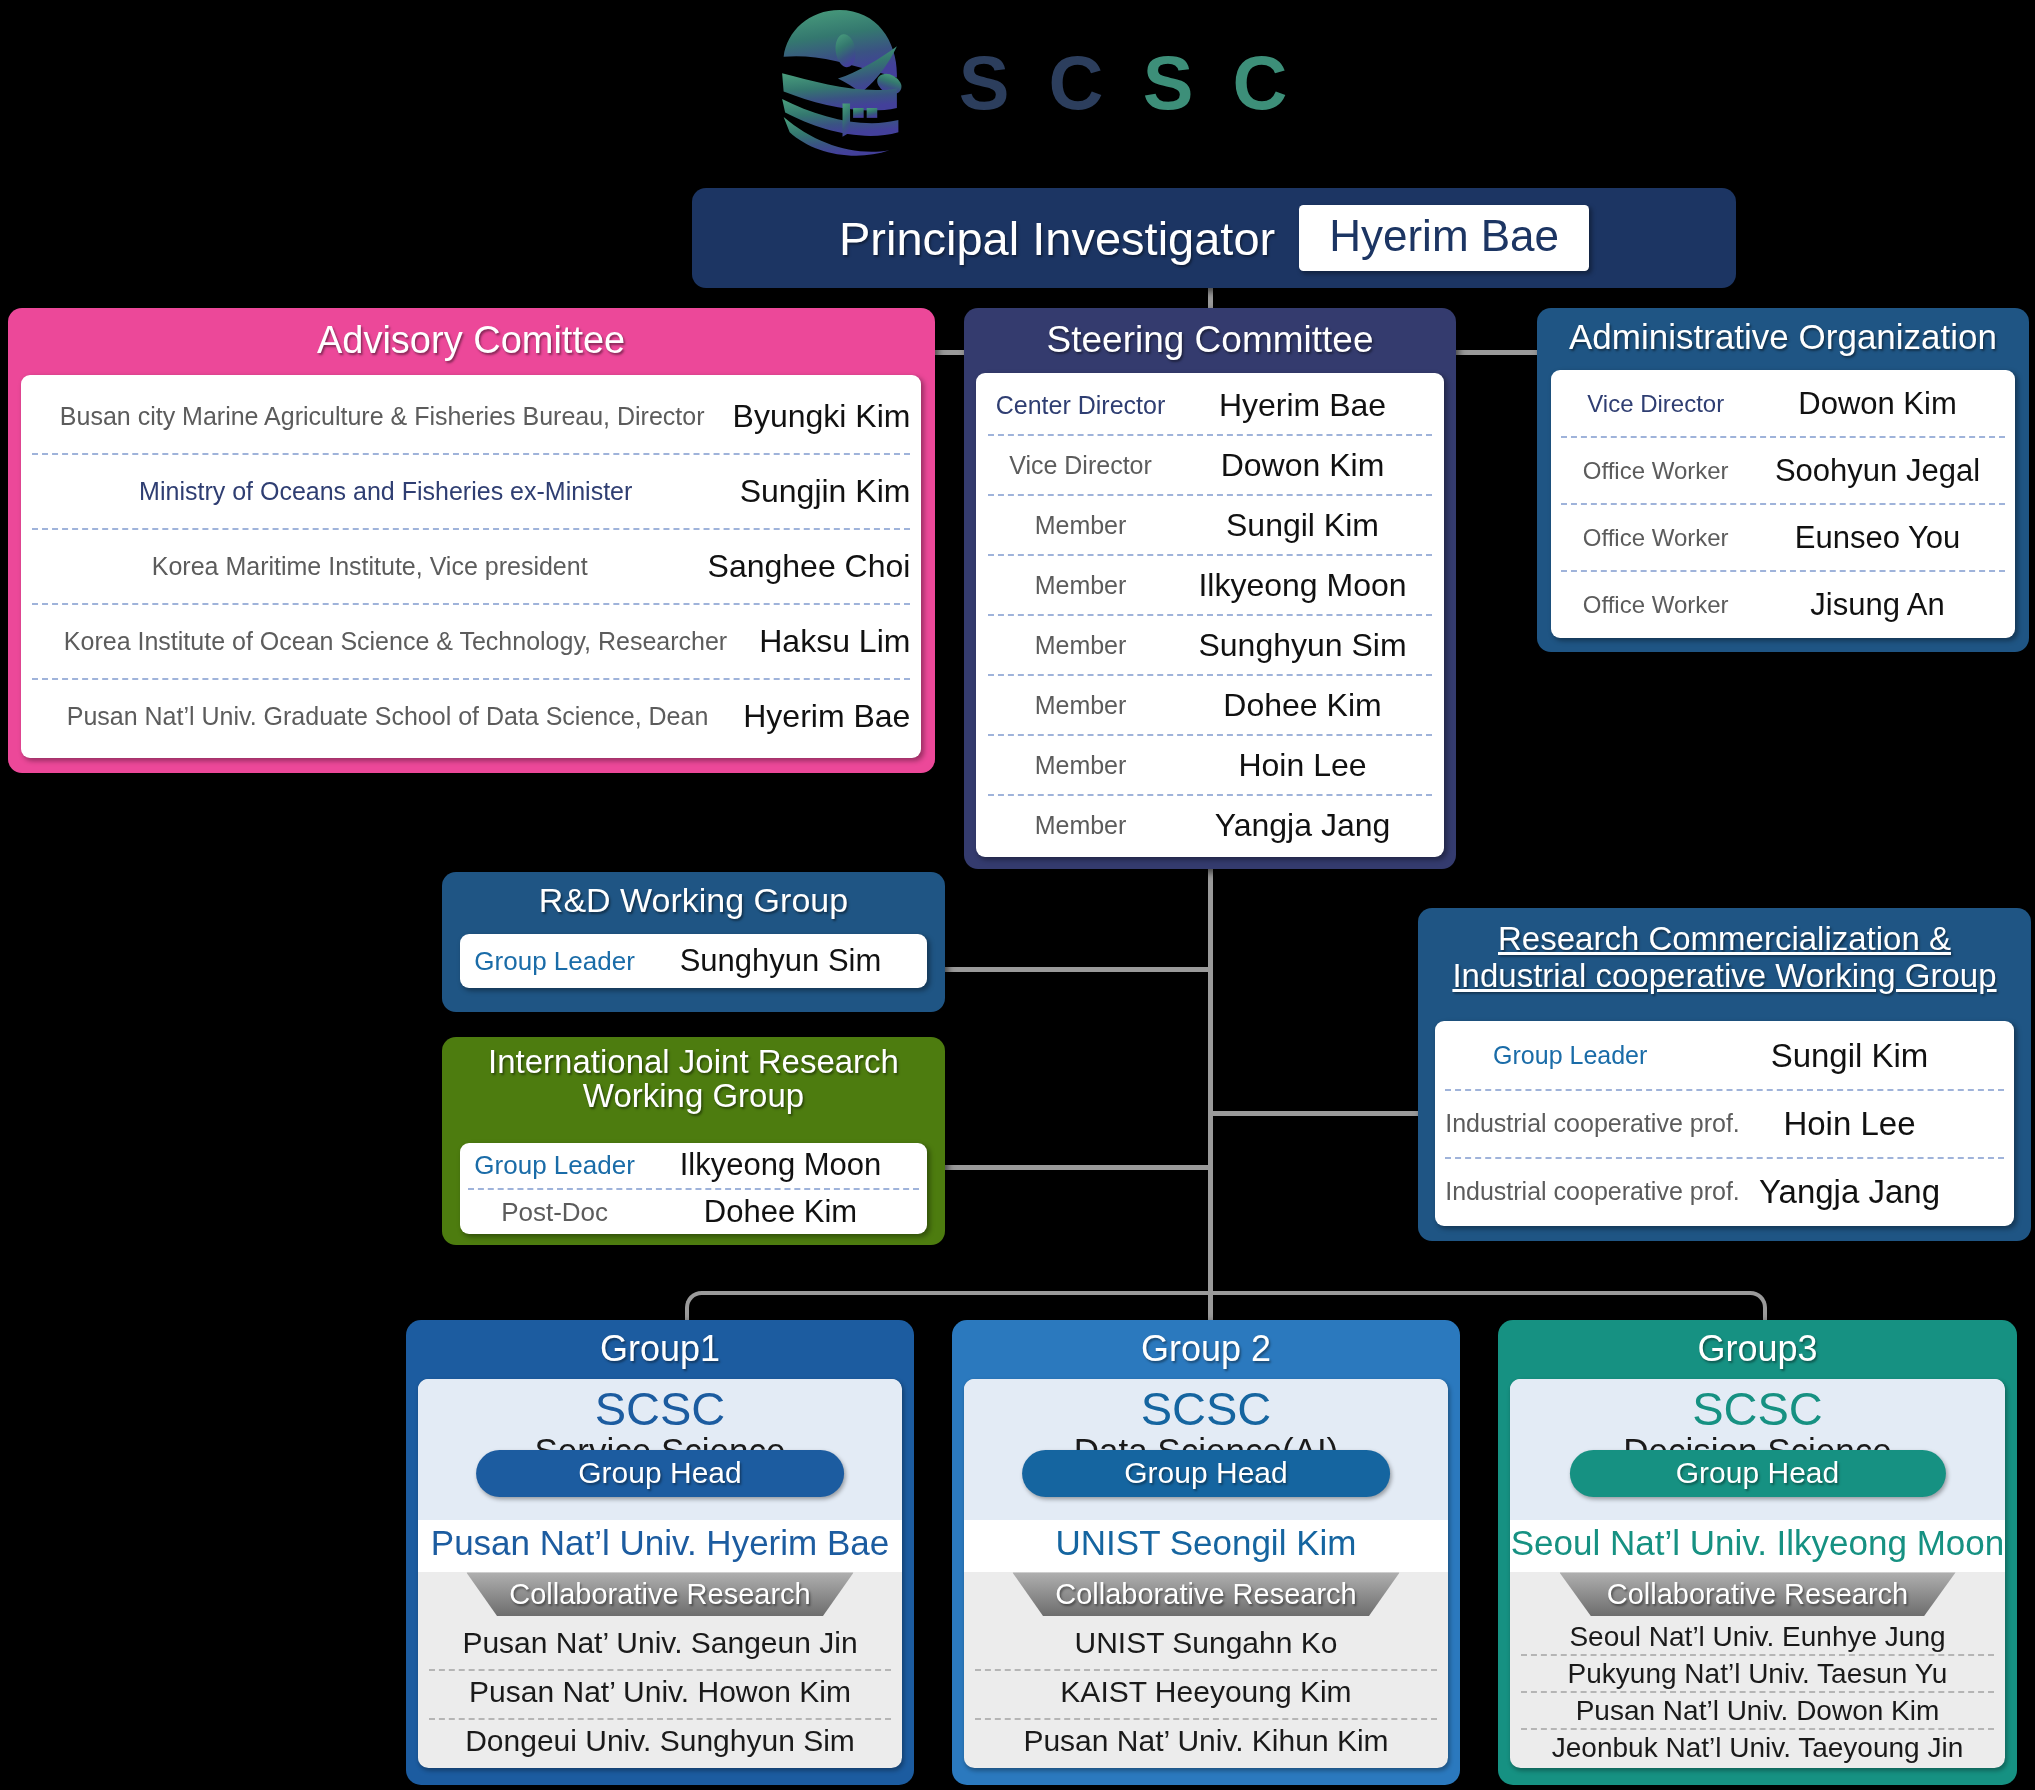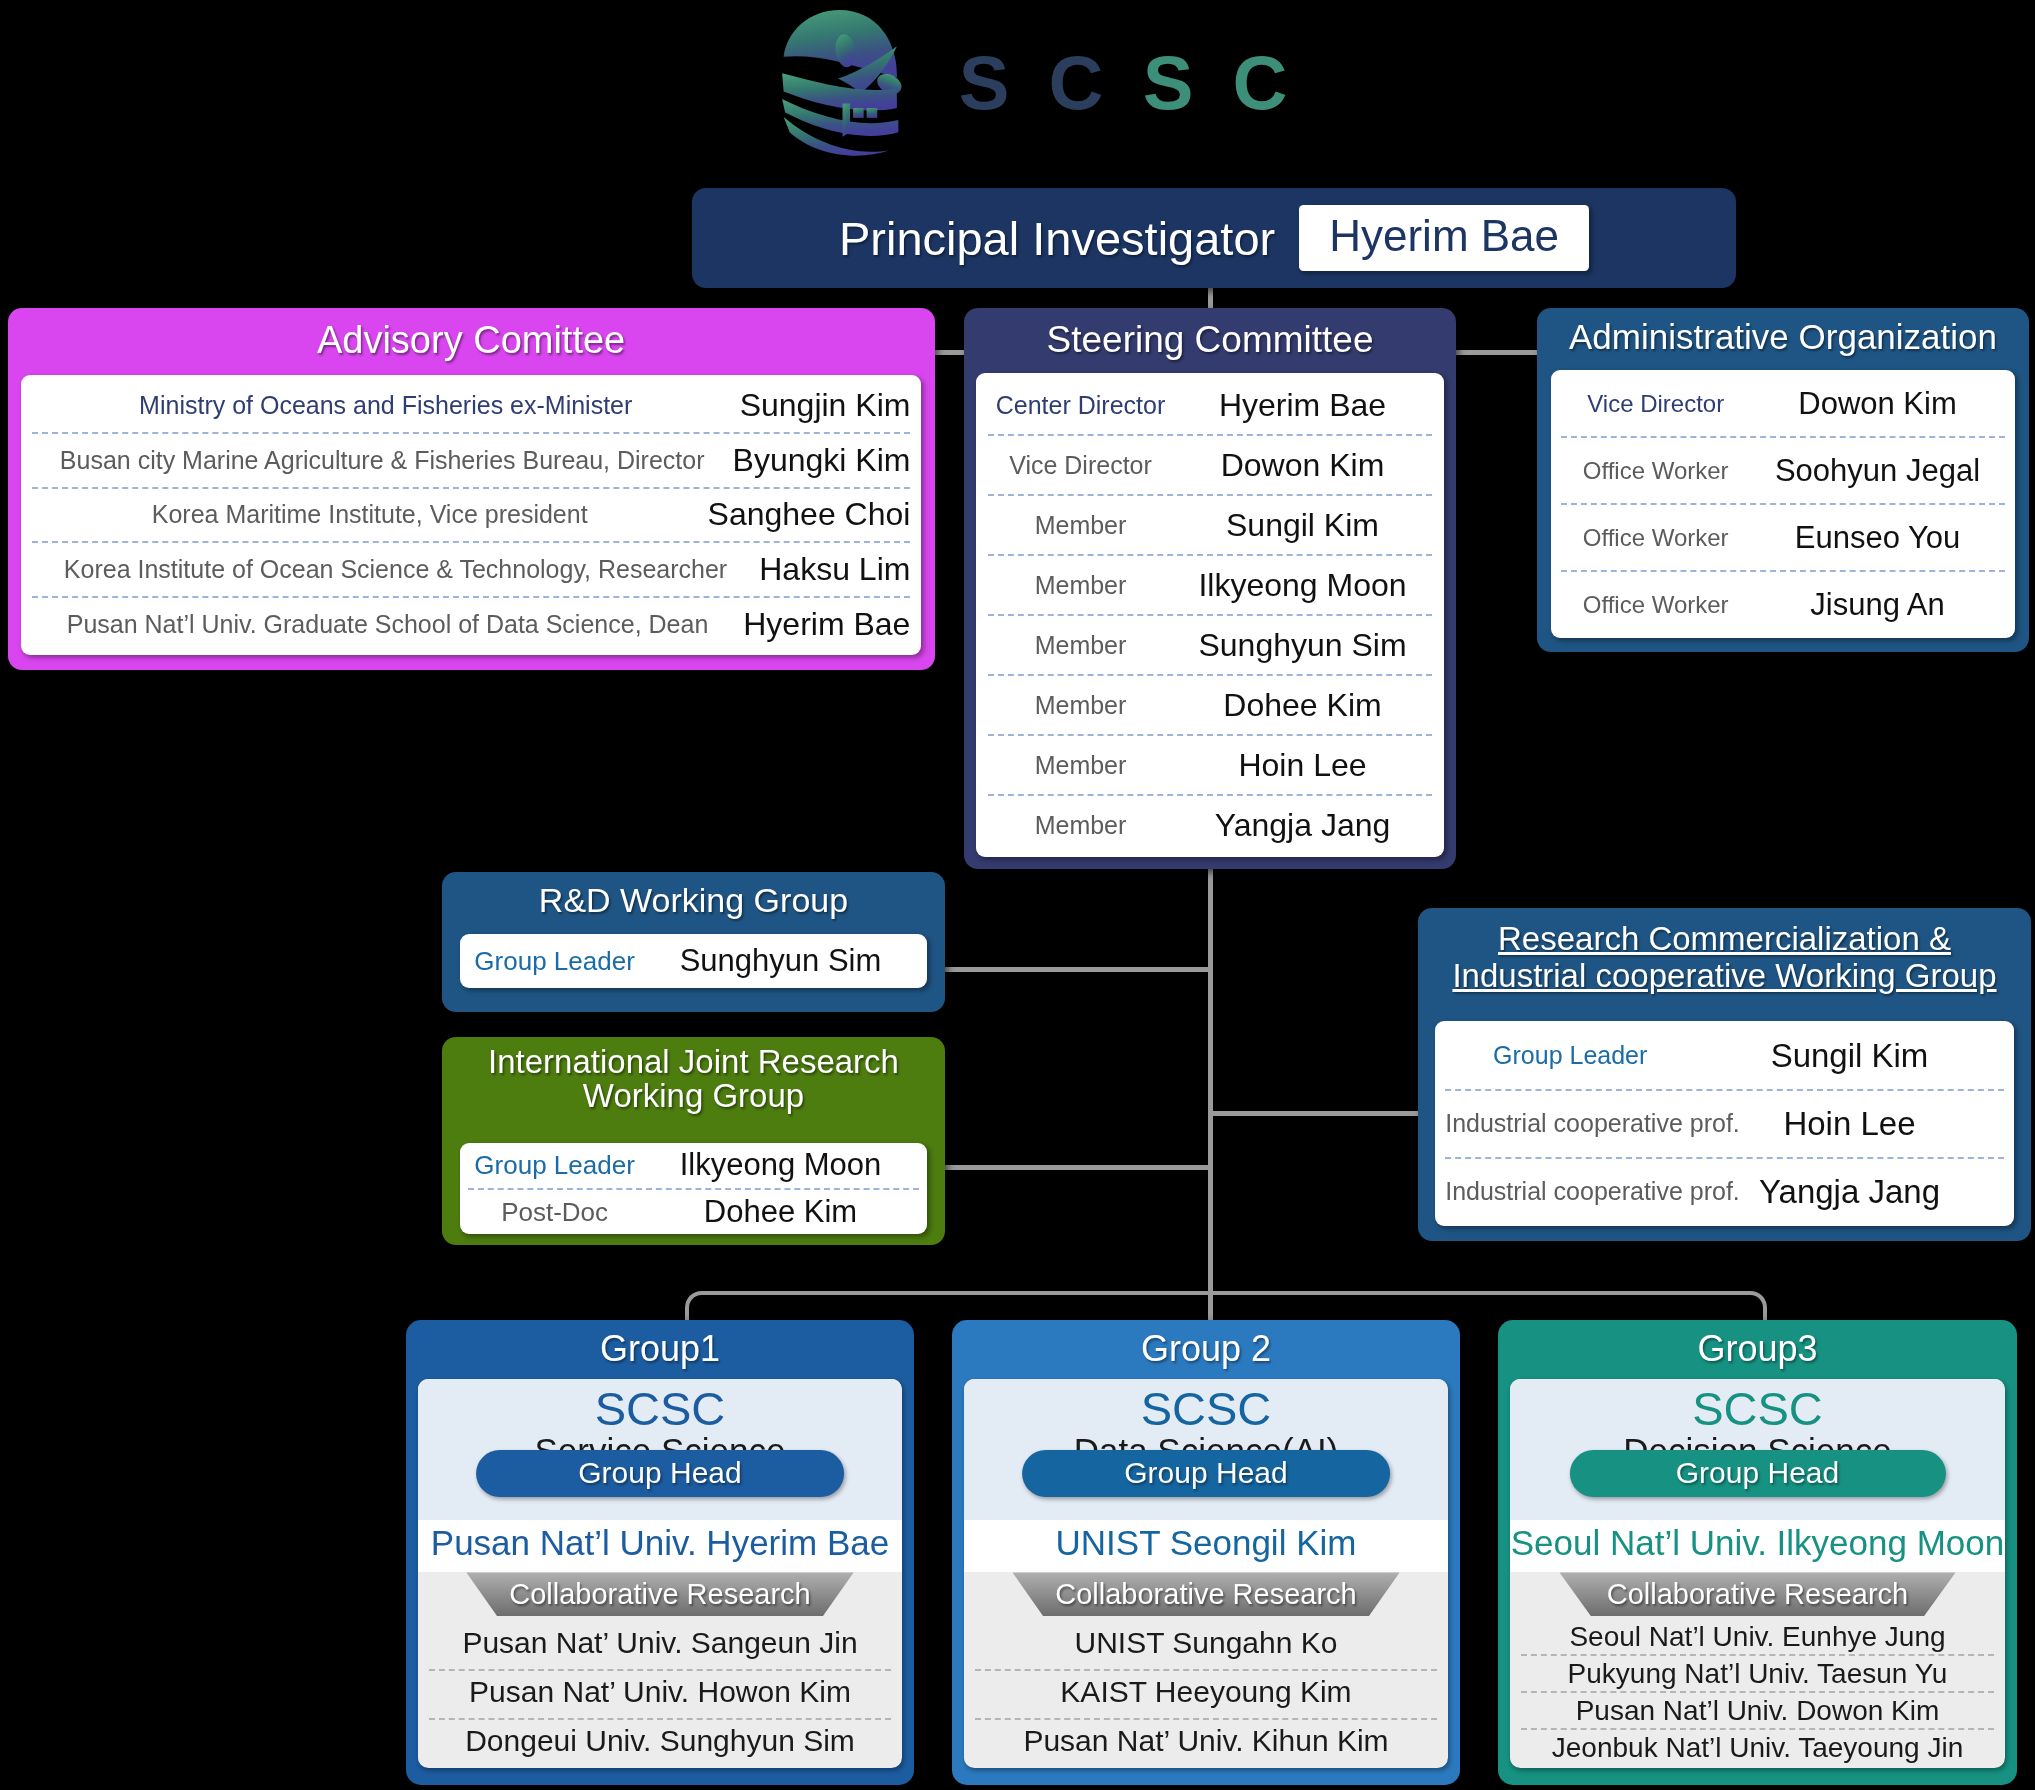--- a/index.html
+++ b/index.html
@@ -50,21 +50,21 @@
   .nm { color:#111; white-space:nowrap; font-weight:400; }
 
   
   #pi { left:692px; top:188px; width:1044px; height:100px; background:#1c3563; }
   #pi .inner { display:flex; align-items:center; justify-content:center; height:100%; gap:24px; }
   #pi .pi-label { color:#fff; font-size:47px; text-shadow:1.5px 1.5px 2.3px rgba(0,0,0,.4); }
   #pi .pi-name { background:#fff; color:#1c3563; font-size:44px; padding:6px 30px 10.6px;
                  border-radius:4.5px; box-shadow:2.3px 2.3px 4.5px rgba(0,0,0,.35); }
 
   
-  #advisory { left:7.6px; top:308px; width:927px; height:362px; background:#d946ef; }
+  #advisory { left:7.6px; top:308px; width:927px; height:465px; background:#ec4899; }
   #advisory .card-title { font-size:38px; padding-top:10.6px; }
   #advisory .panel { position:absolute; left:13.6px; right:13.6px; top:67px; bottom:15px; padding:4.5px 10.6px;
                      display:flex; flex-direction:column; justify-content:space-between; }
   #advisory .row { flex:1; }
   #advisory .role { font-size:25px; flex:1; }
   #advisory .nm { font-size:32px; }
 
   
   #steering { left:964px; top:308px; width:492px; height:561px; background:#343b6e; }
   #steering .card-title { font-size:37px; padding-top:10.6px; }
@@ -208,26 +208,26 @@
     <div class="inner">
       <div class="pi-label">Principal Investigator</div>
       <div class="pi-name">Hyerim Bae</div>
     </div>
   </div>
 
   <div id="advisory" class="card">
     <div class="card-title">Advisory Comittee</div>
     <div class="panel">
       <div class="row">
+        <div class="role">Busan city Marine Agriculture &amp; Fisheries Bureau, Director</div>
+        <div class="nm">Byungki Kim</div>
+      </div>
+      <div class="row">
         <div class="role first">Ministry of Oceans and Fisheries ex-Minister</div>
         <div class="nm">Sungjin Kim</div>
-      </div>
-      <div class="row">
-        <div class="role">Busan city Marine Agriculture &amp; Fisheries Bureau, Director</div>
-        <div class="nm">Byungki Kim</div>
       </div>
       <div class="row">
         <div class="role">Korea Maritime Institute, Vice president</div>
         <div class="nm">Sanghee Choi</div>
       </div>
       <div class="row">
         <div class="role">Korea Institute of Ocean Science &amp; Technology, Researcher</div>
         <div class="nm">Haksu Lim</div>
       </div>
       <div class="row">

